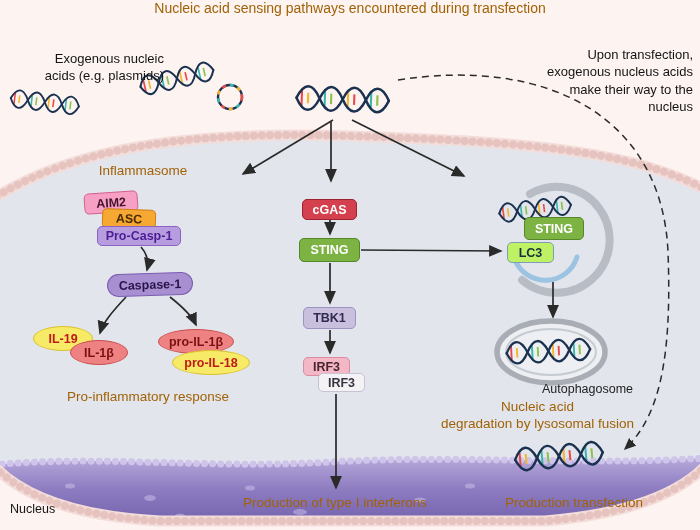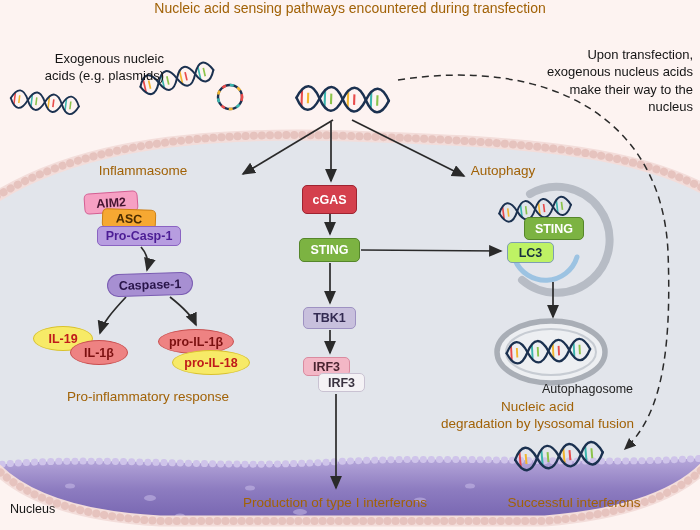--- a/index.html
+++ b/index.html
@@ -128,43 +128,42 @@
   </div>
 
   <div class="abs note" style="left:505px;top:46px;width:188px;text-align:right">
     <div>Upon transfection,</div>
     <div>exogenous nucleus acids</div>
     <div>make their way to the</div>
     <div>nucleus</div>
   </div>
 
   <div class="abs red plabel" style="left:82px;top:163px;width:122px">Inflammasome</div>
-  <div class="abs red plabel" style="left:447px;top:163px;width:112px">Autophagy</div>
 
   <div class="box b-aim2" style="left:84px;top:192px;width:54px;height:21px;transform:rotate(-4deg)">AIM2</div>
   <div class="box b-asc" style="left:102px;top:209px;width:54px;height:20px;transform:rotate(2deg)">ASC</div>
   <div class="box b-procasp" style="left:97px;top:226px;width:84px;height:20px">Pro-Casp-1</div>
   <div class="box b-casp" style="left:107px;top:273px;width:86px;height:23px;transform:rotate(-2deg)">Caspase-1</div>
   <div class="box oval b-yel" style="left:33px;top:326px;width:60px;height:25px">IL-19</div>
   <div class="box oval b-redoval" style="left:70px;top:340px;width:58px;height:25px">IL-1β</div>
   <div class="box oval b-redoval" style="left:158px;top:329px;width:76px;height:25px">pro-IL-1β</div>
   <div class="box oval b-yel" style="left:172px;top:350px;width:78px;height:25px">pro-IL-18</div>
   <div class="abs red plabel" style="left:35px;top:389px;width:226px">Pro-inflammatory response</div>
 
-  <div class="box b-cgas" style="left:302px;top:185px;width:55px;height:29px">cGAS</div>
+  <div class="box b-cgas" style="left:302px;top:199px;width:55px;height:21px">cGAS</div>
   <div class="box b-sting" style="left:299px;top:238px;width:61px;height:24px">STING</div>
   <div class="box b-tbk1" style="left:303px;top:307px;width:53px;height:22px">TBK1</div>
   <div class="box b-irf3a" style="left:303px;top:357px;width:47px;height:19px">IRF3</div>
   <div class="box b-irf3b" style="left:318px;top:373px;width:47px;height:19px">IRF3</div>
   <div class="abs red plabel" style="left:210px;top:495px;width:250px">Production of type I interferons</div>
 
   <div class="box b-sting" style="left:524px;top:217px;width:60px;height:23px">STING</div>
   <div class="box b-lc3" style="left:507px;top:242px;width:47px;height:21px">LC3</div>
   <div class="abs" style="left:515px;top:382px;width:145px;text-align:center;font-size:12.5px;color:#222">Autophagosome</div>
   <div class="abs red plabel" style="left:425px;top:399px;width:225px">
     <div>Nucleic acid</div>
     <div>degradation by lysosomal fusion</div>
   </div>
 
-  <div class="abs red plabel" style="left:460px;top:495px;width:228px">Successful interferons</div>
+  <div class="abs red plabel" style="left:460px;top:495px;width:228px">Production transfection</div>
   <div class="abs" style="left:10px;top:502px;font-size:12.5px;color:#141414">Nucleus</div>
 
 </div>
 
 </body></html>

